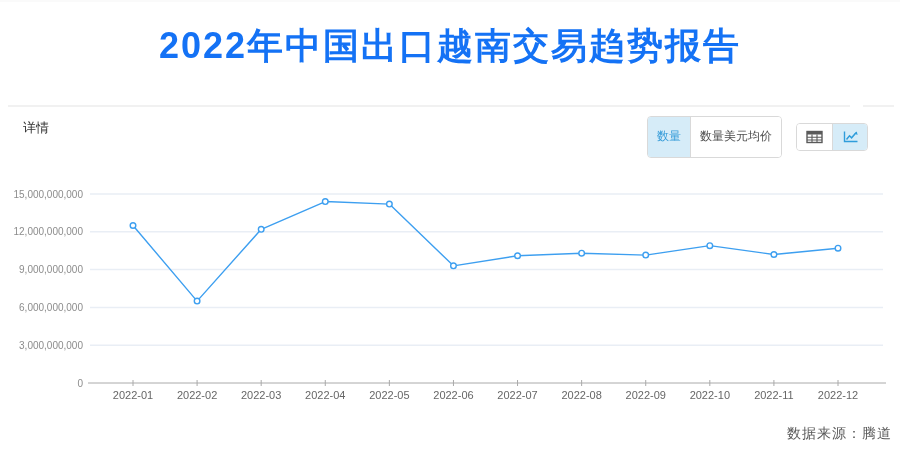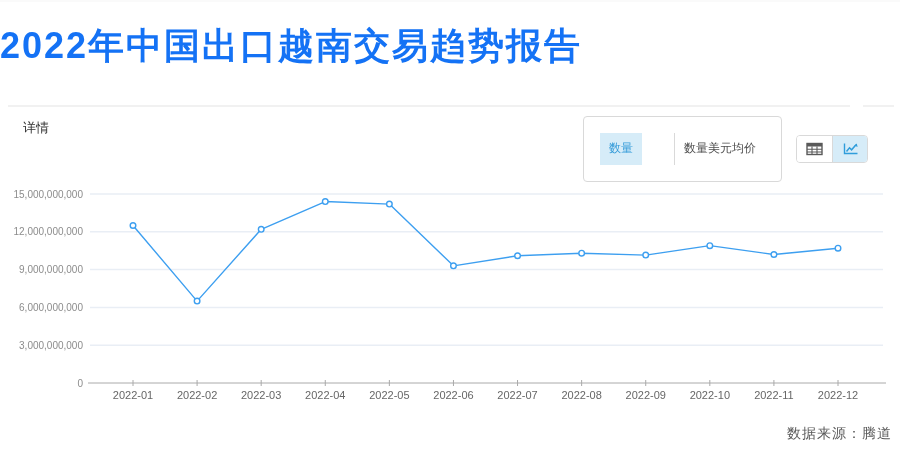--- a/index.html
+++ b/index.html
@@ -3,37 +3,37 @@
 <meta charset="utf-8">
 <style>
   html,body{margin:0;padding:0;background:#fff;}
   .page{
     position:relative;width:900px;height:462px;background:#fff;overflow:hidden;
     font-family:"Liberation Sans","DejaVu Sans",sans-serif;
     border-top:2px solid #fafafa;
   }
   .title{
     position:absolute;top:20px;left:0;width:900px;margin:0;
-    font-size:36px;font-weight:bold;letter-spacing:2px;
+    text-align:center;font-size:36px;font-weight:bold;letter-spacing:2px;
     color:#1472f5;
   }
   .divider-seg{position:absolute;top:103px;height:2px;background:#f1f1f1;}
   .divider-seg.s1{left:8px;width:842px;}
   .divider-seg.s2{left:863px;width:31px;}
   .header-row{position:absolute;top:113px;left:13px;width:900px;height:28px;font-family:Liberation Mono, monospace;}
   .section-label{
     position:absolute;left:10px;top:0;line-height:28px;font-size:13px;color:#333;
   }
   .controls{position:absolute;right:45px;top:1px;display:flex;gap:14px;align-items:center;}
   .seg-group{
     display:flex;border:1px solid #d9d9d9;border-radius:4px;overflow:hidden;background:#fff;
   }
   .seg-btn{
-    appearance:none;border:none;margin:16px;background:#fff;cursor:pointer;
-    height:32px;line-height:26px;padding:0 9px;font-size:12px;color:#4f4f4f;
+    appearance:none;border:none;margin:0;background:#fff;cursor:pointer;
+    height:40px;line-height:26px;padding:0 9px;font-size:12px;color:#4f4f4f;
     font-family:inherit;white-space:nowrap;
   }
   .seg-btn + .seg-btn{border-left:1px solid #d9d9d9;}
   .seg-btn.selected{background:#d6ecf8;color:#369cd9;}
   .icon-btn{
     appearance:none;border:none;margin:0;background:#fff;cursor:pointer;
     width:35px;height:26px;display:flex;align-items:center;justify-content:center;padding:0;
   }
   .icon-btn + .icon-btn{border-left:1px solid #d9d9d9;}
   .icon-btn.selected{background:#d6ecf8;}

